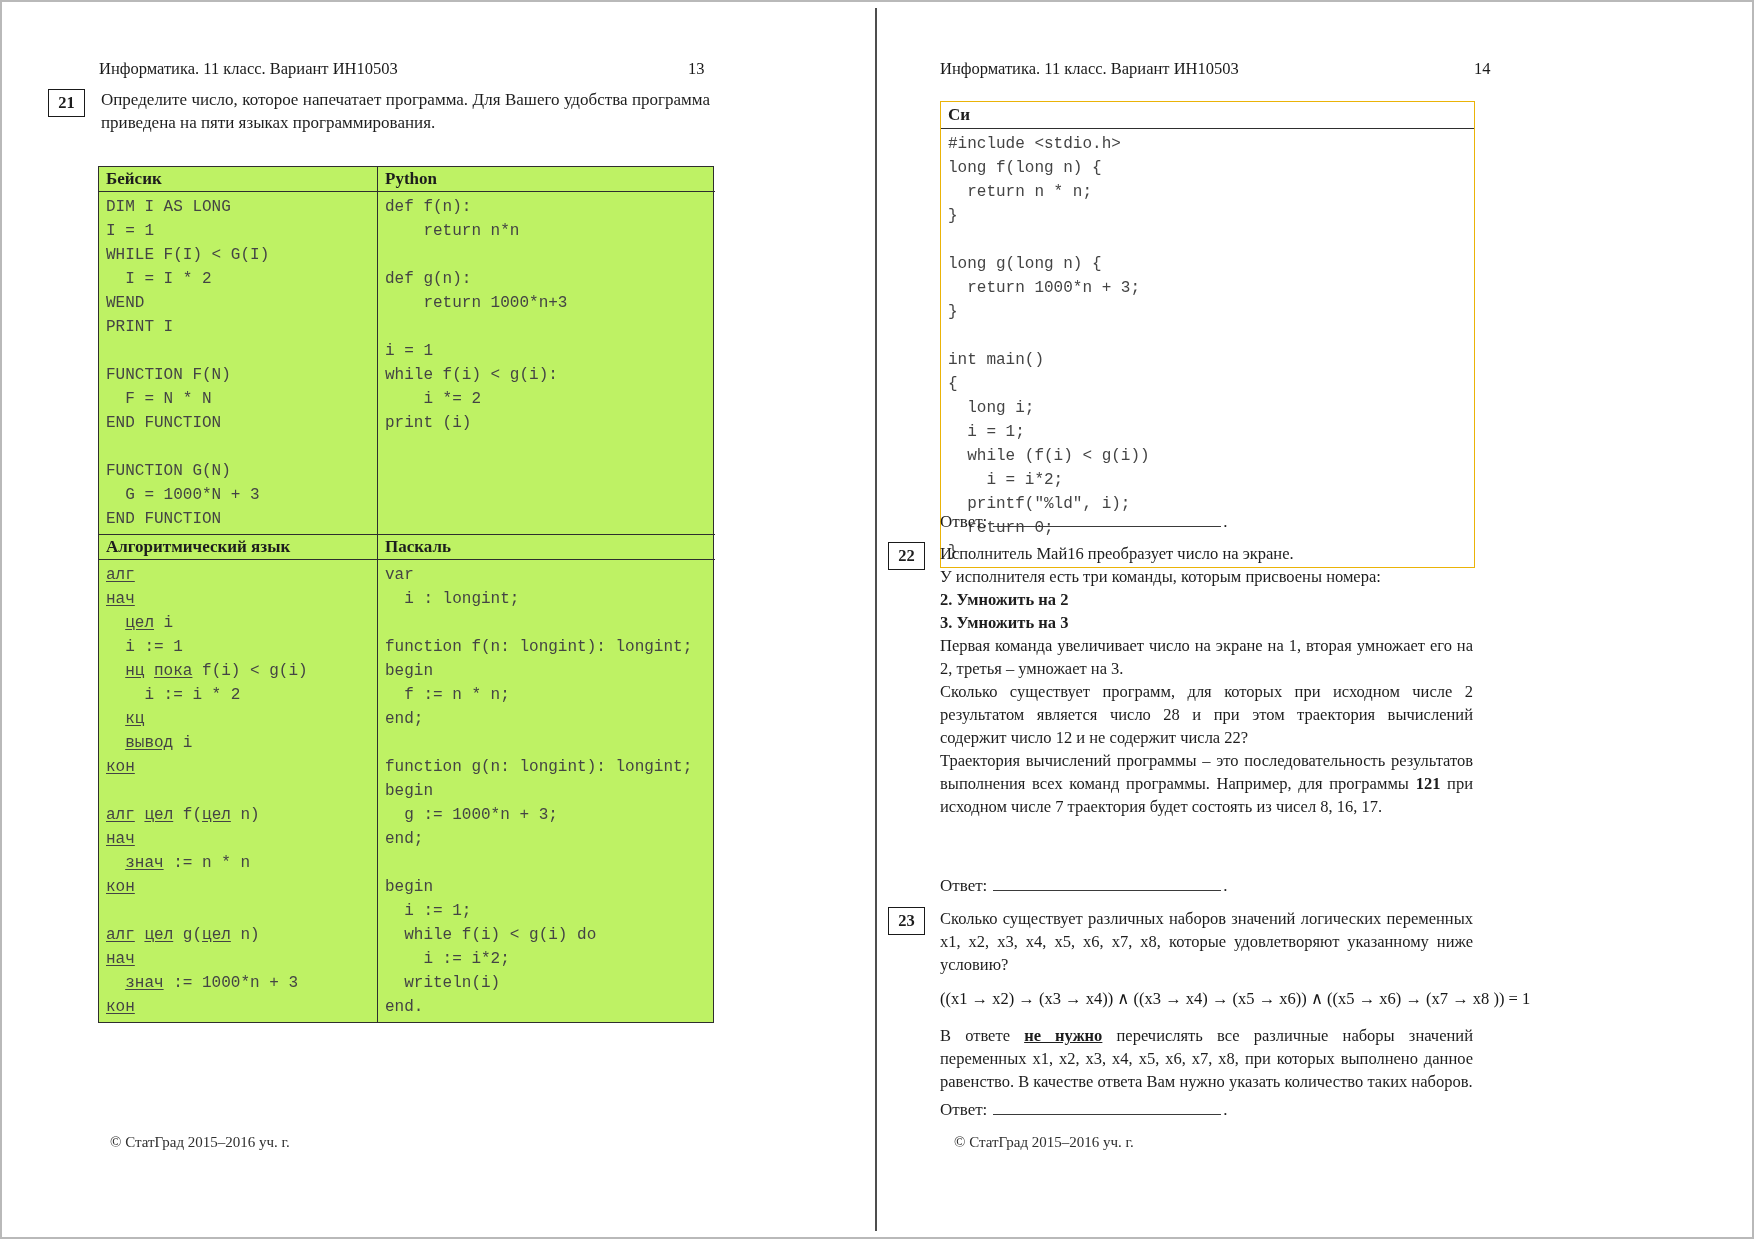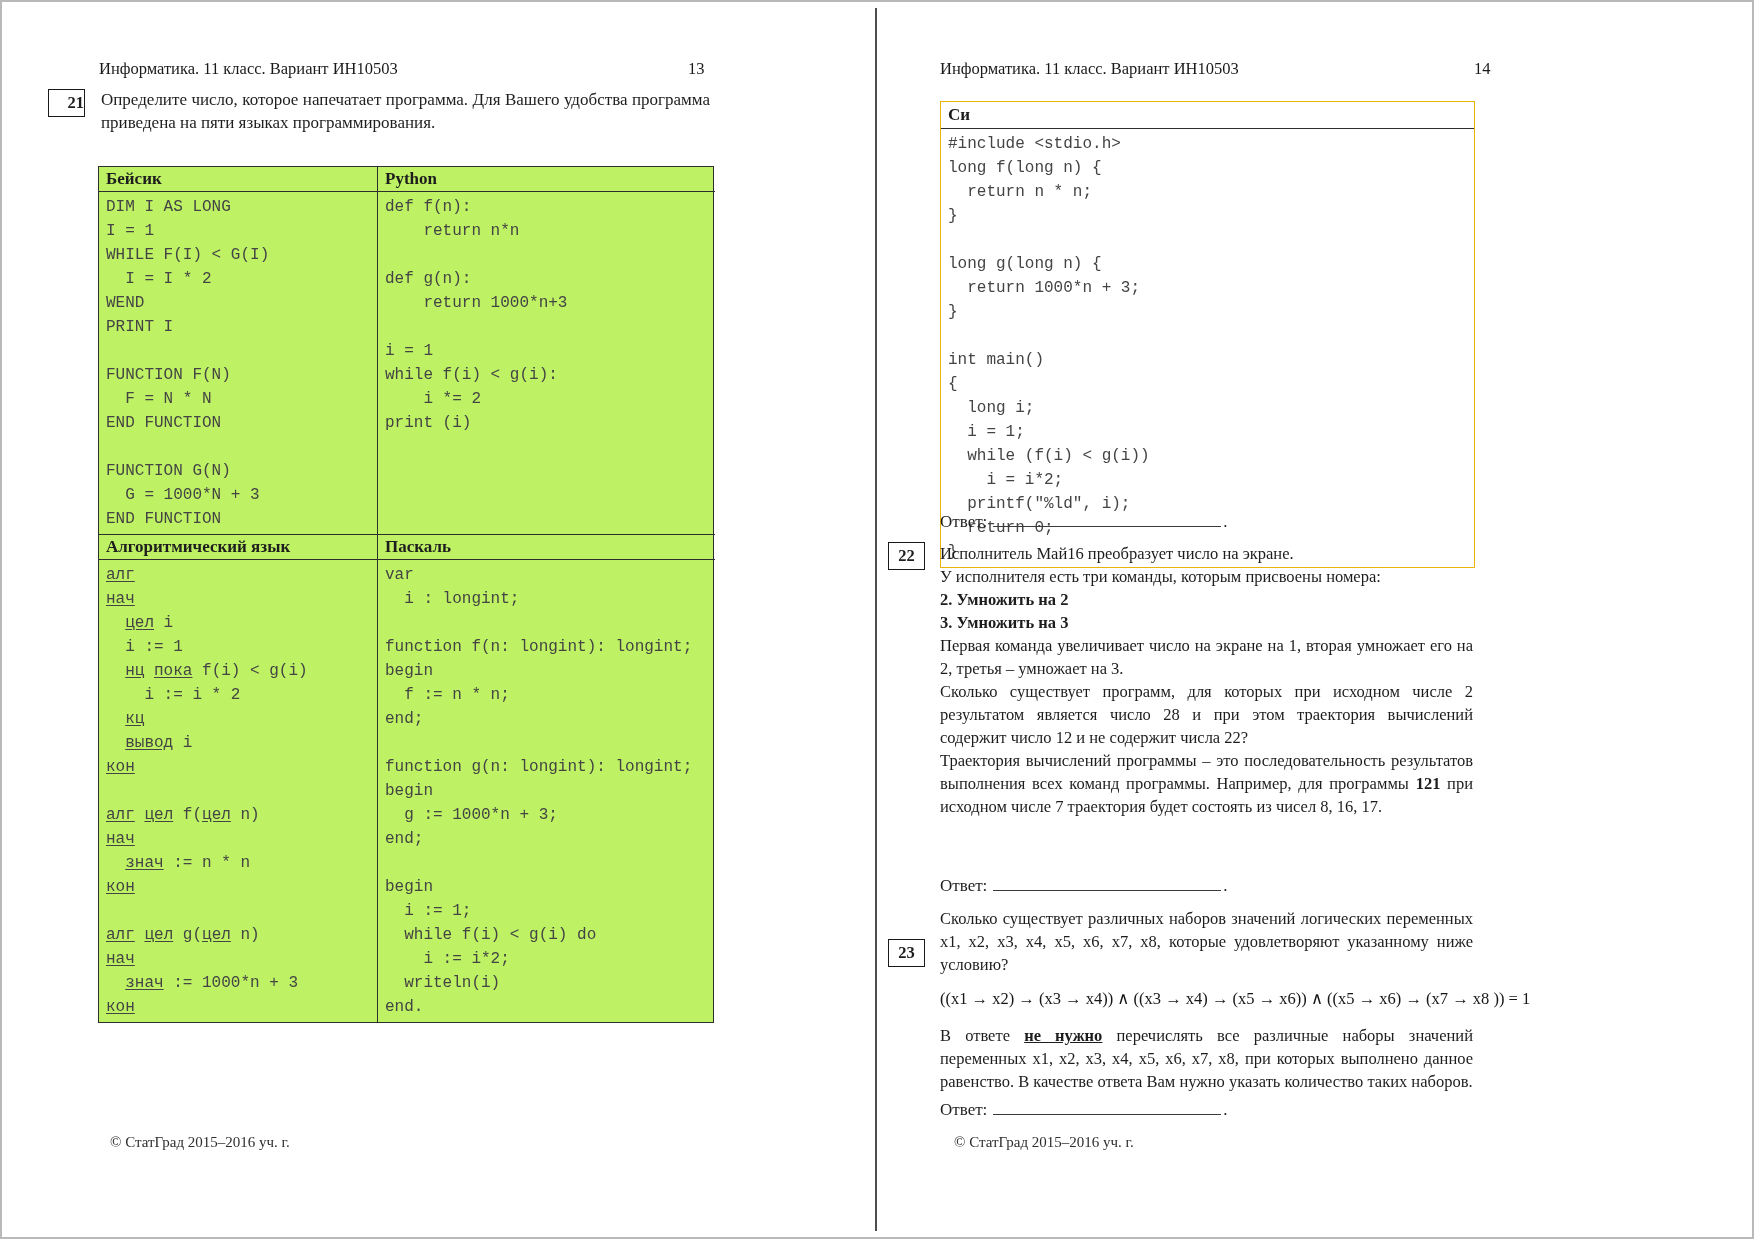--- a/index.html
+++ b/index.html
@@ -75,21 +75,21 @@
 </head>
 <body>
 
 <div class="spread">
 
   <div class="divider"></div>
 
   <div class="hdr" style="left:97px;">Информатика. 11 класс. Вариант ИН10503</div>
   <div class="hdr" style="left:686px;">13</div>
 
-  <div class="qbox" style="left:46px;top:87px;justify-content:flex-end;">
+  <div class="qbox" style="left:46px;top:87px;">
     <span>21</span>
   </div>
 
   <div class="col" style="left:99px;top:86px;width:609px;">
     <p class="para j">Определите число, которое напечатает программа. Для Вашего удобства программа приведена на пяти языках программирования.</p>
   </div>
 
   <div class="ctable">
     <div class="th">Бейсик</div>
     <div class="th">Python</div>
@@ -201,21 +201,21 @@
       <p class="para b">3. Умножить на 3</p>
       <p class="para j">Первая команда увеличивает число на экране на 1, вторая умножает его на 2, третья – умножает на 3.</p>
       <p class="para j">Сколько существует программ, для которых при исходном числе 2 результатом является число 28 и при этом траектория вычислений содержит число 12 и не содержит числа 22?</p>
       <p class="para j">Траектория вычислений программы – это последовательность результатов выполнения всех команд программы. Например, для программы <b>121</b> при исходном числе 7 траектория будет состоять из чисел 8, 16, 17.</p>
     </div>
 
     <div class="answer" style="left:938px;top:872px;">
       <span>Ответ:</span><span class="blank"></span><span>.</span>
     </div>
 
-    <div class="qbox" style="left:886px;top:937px;text-align:center;">
+    <div class="qbox" style="left:886px;top:905px;text-align:center;">
       <span>23</span>
     </div>
     <div class="col" style="left:938px;top:905px;width:533px;">
       <p class="para j">Сколько существует различных наборов значений логических переменных x1, x2, x3, x4, x5, x6, x7, x8, которые удовлетворяют указанному ниже условию?</p>
     </div>
 
     <div class="formula" style="left:938px;top:986px;">((x1 → x2) → (x3 → x4)) ∧ ((x3 → x4) → (x5 → x6)) ∧ ((x5 → x6) → (x7 → x8 )) = 1</div>
 
     <div class="col" style="left:938px;top:1014px;width:533px;margin-top:8px;">
       <p class="para j">В ответе <b><u>не нужно</u></b> перечислять все различные наборы значений переменных x1, x2, x3, x4, x5, x6, x7, x8, при которых выполнено данное равенство. В качестве ответа Вам нужно указать количество таких наборов.</p>

